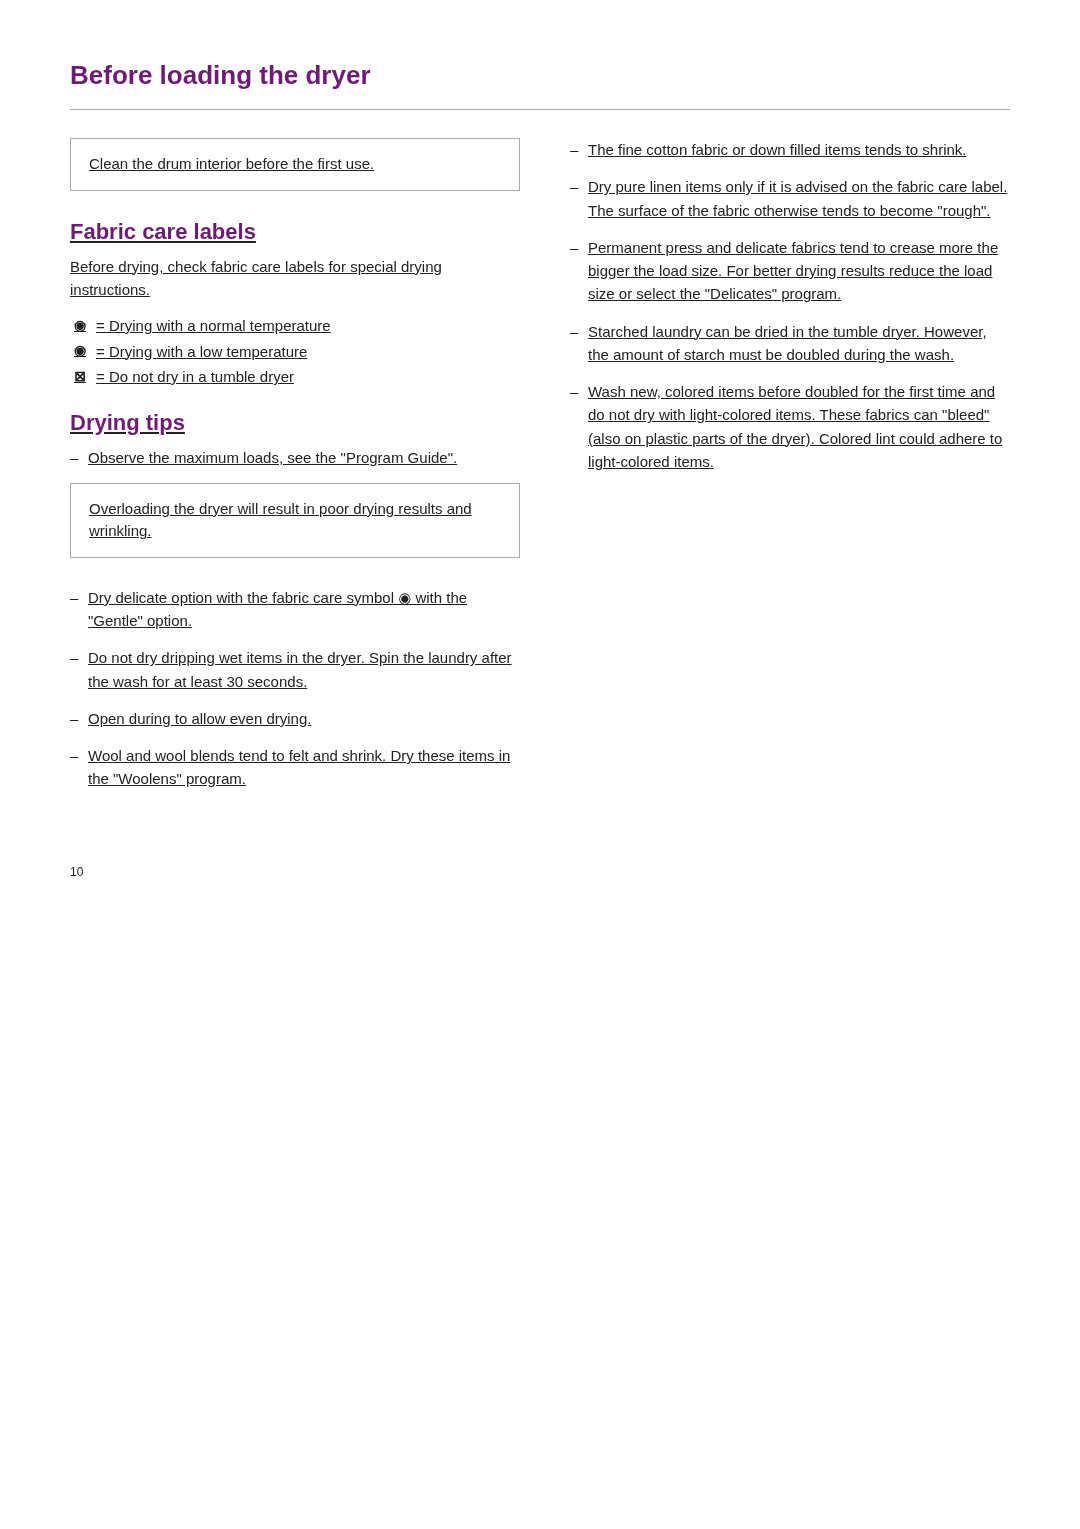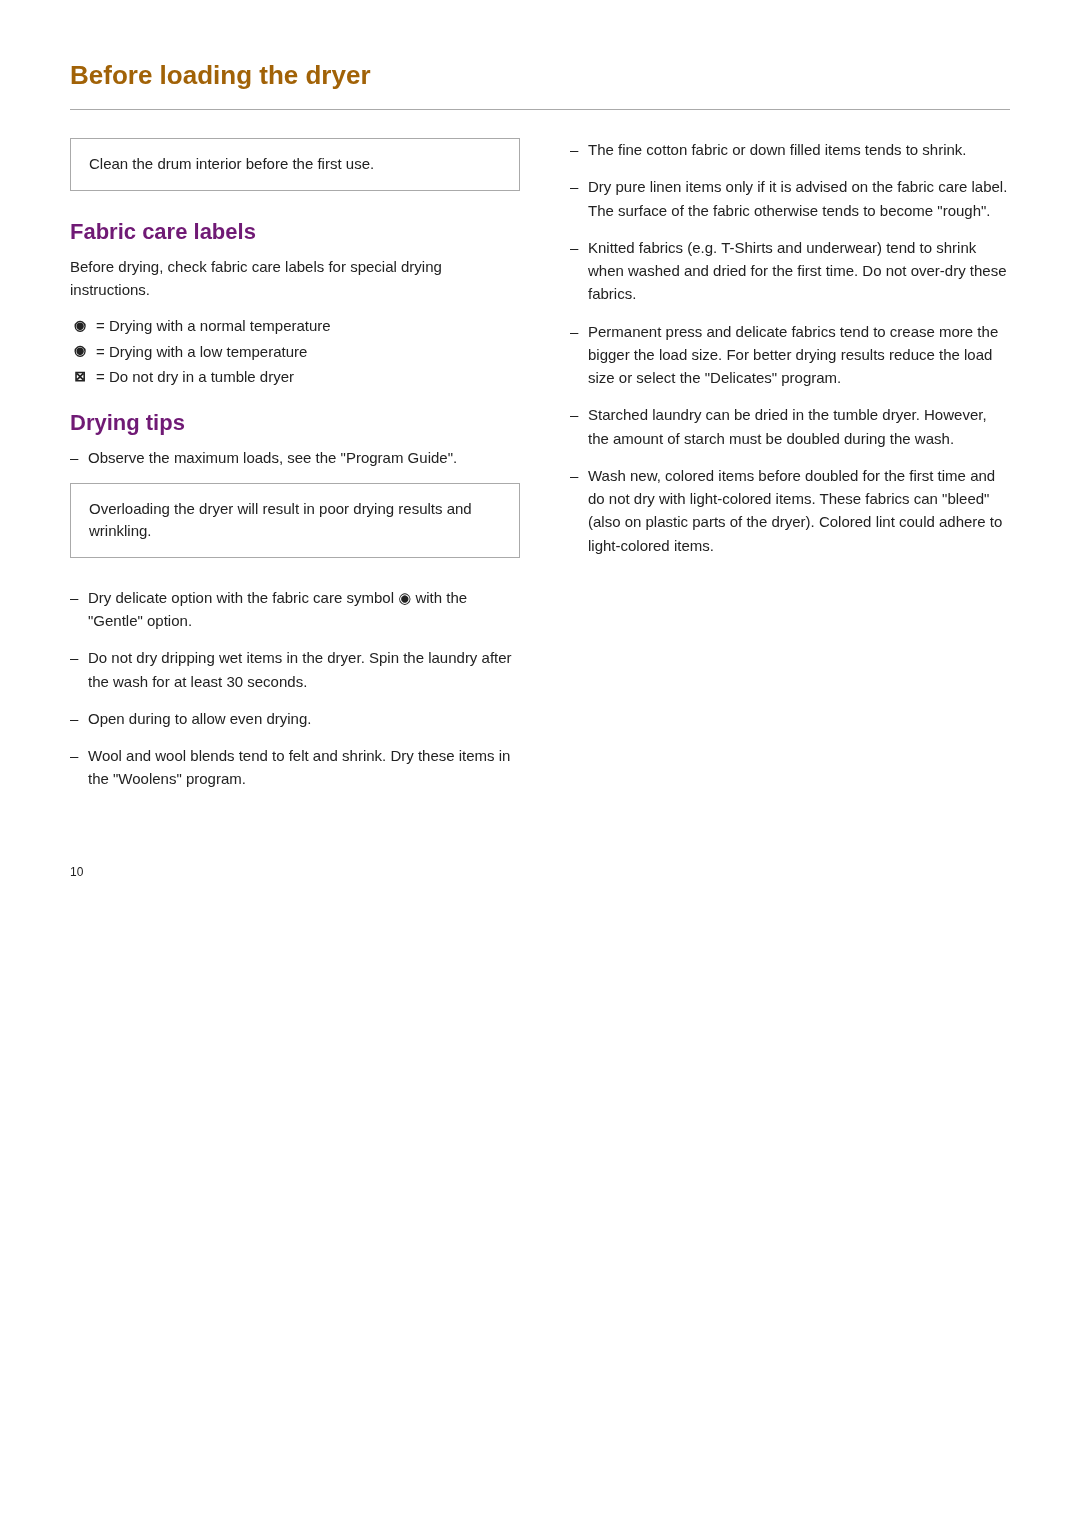--- a/index.html
+++ b/index.html
@@ -15,32 +15,33 @@
       color: #222222;
       width: 1080px;
       min-height: 1529px;
       padding: 60px 70px 60px 70px;
     }
 
     .page-title {
       font-size: 26px;
       font-weight: bold;
       margin-bottom: 18px;
-      color: #a16207;
+      color: #701a75;
     }
 
     .title-divider {
       border: none;
       border-top: 1.5px solid #aaa;
       margin-bottom: 28px;
     }
 
     .two-col {
       display: flex;
       gap: 50px;
+      text-decoration: underline;
     }
 
     .left-col {
       flex: 1 1 0;
       max-width: 480px;
     }
 
     .right-col {
       flex: 1 1 0;
       max-width: 440px;
@@ -180,23 +181,20 @@
 
   <div class="right-col">
     <ul class="bullet-list">
       <li>
         <span>The fine cotton fabric or down filled items tends to shrink.</span>
       </li>
       <li>
         <span>Dry pure linen items only if it is advised on the fabric care label. The surface of the fabric otherwise tends to become "rough".</span>
       </li>
       <li>
-        <span>Knitted fabrics (e.g. T-Shirts and underwear)  tend to shrink when washed and dried for the first time. Do not over-dry these fabrics.</span>
-      </li>
-      <li>
         <span>Permanent press and delicate fabrics tend to crease more the bigger the load size. For better drying results reduce the load size or select the "Delicates" program.</span>
       </li>
       <li>
         <span>Starched laundry can be dried in the tumble dryer. However, the amount of starch must be doubled during the wash.</span>
       </li>
       <li>
         <span>Wash new, colored items before doubled for the first time and do not dry with light-colored items. These fabrics can "bleed" (also on plastic parts of the dryer). Colored lint could adhere to light-colored items.</span>
       </li>
     </ul>
   </div>

